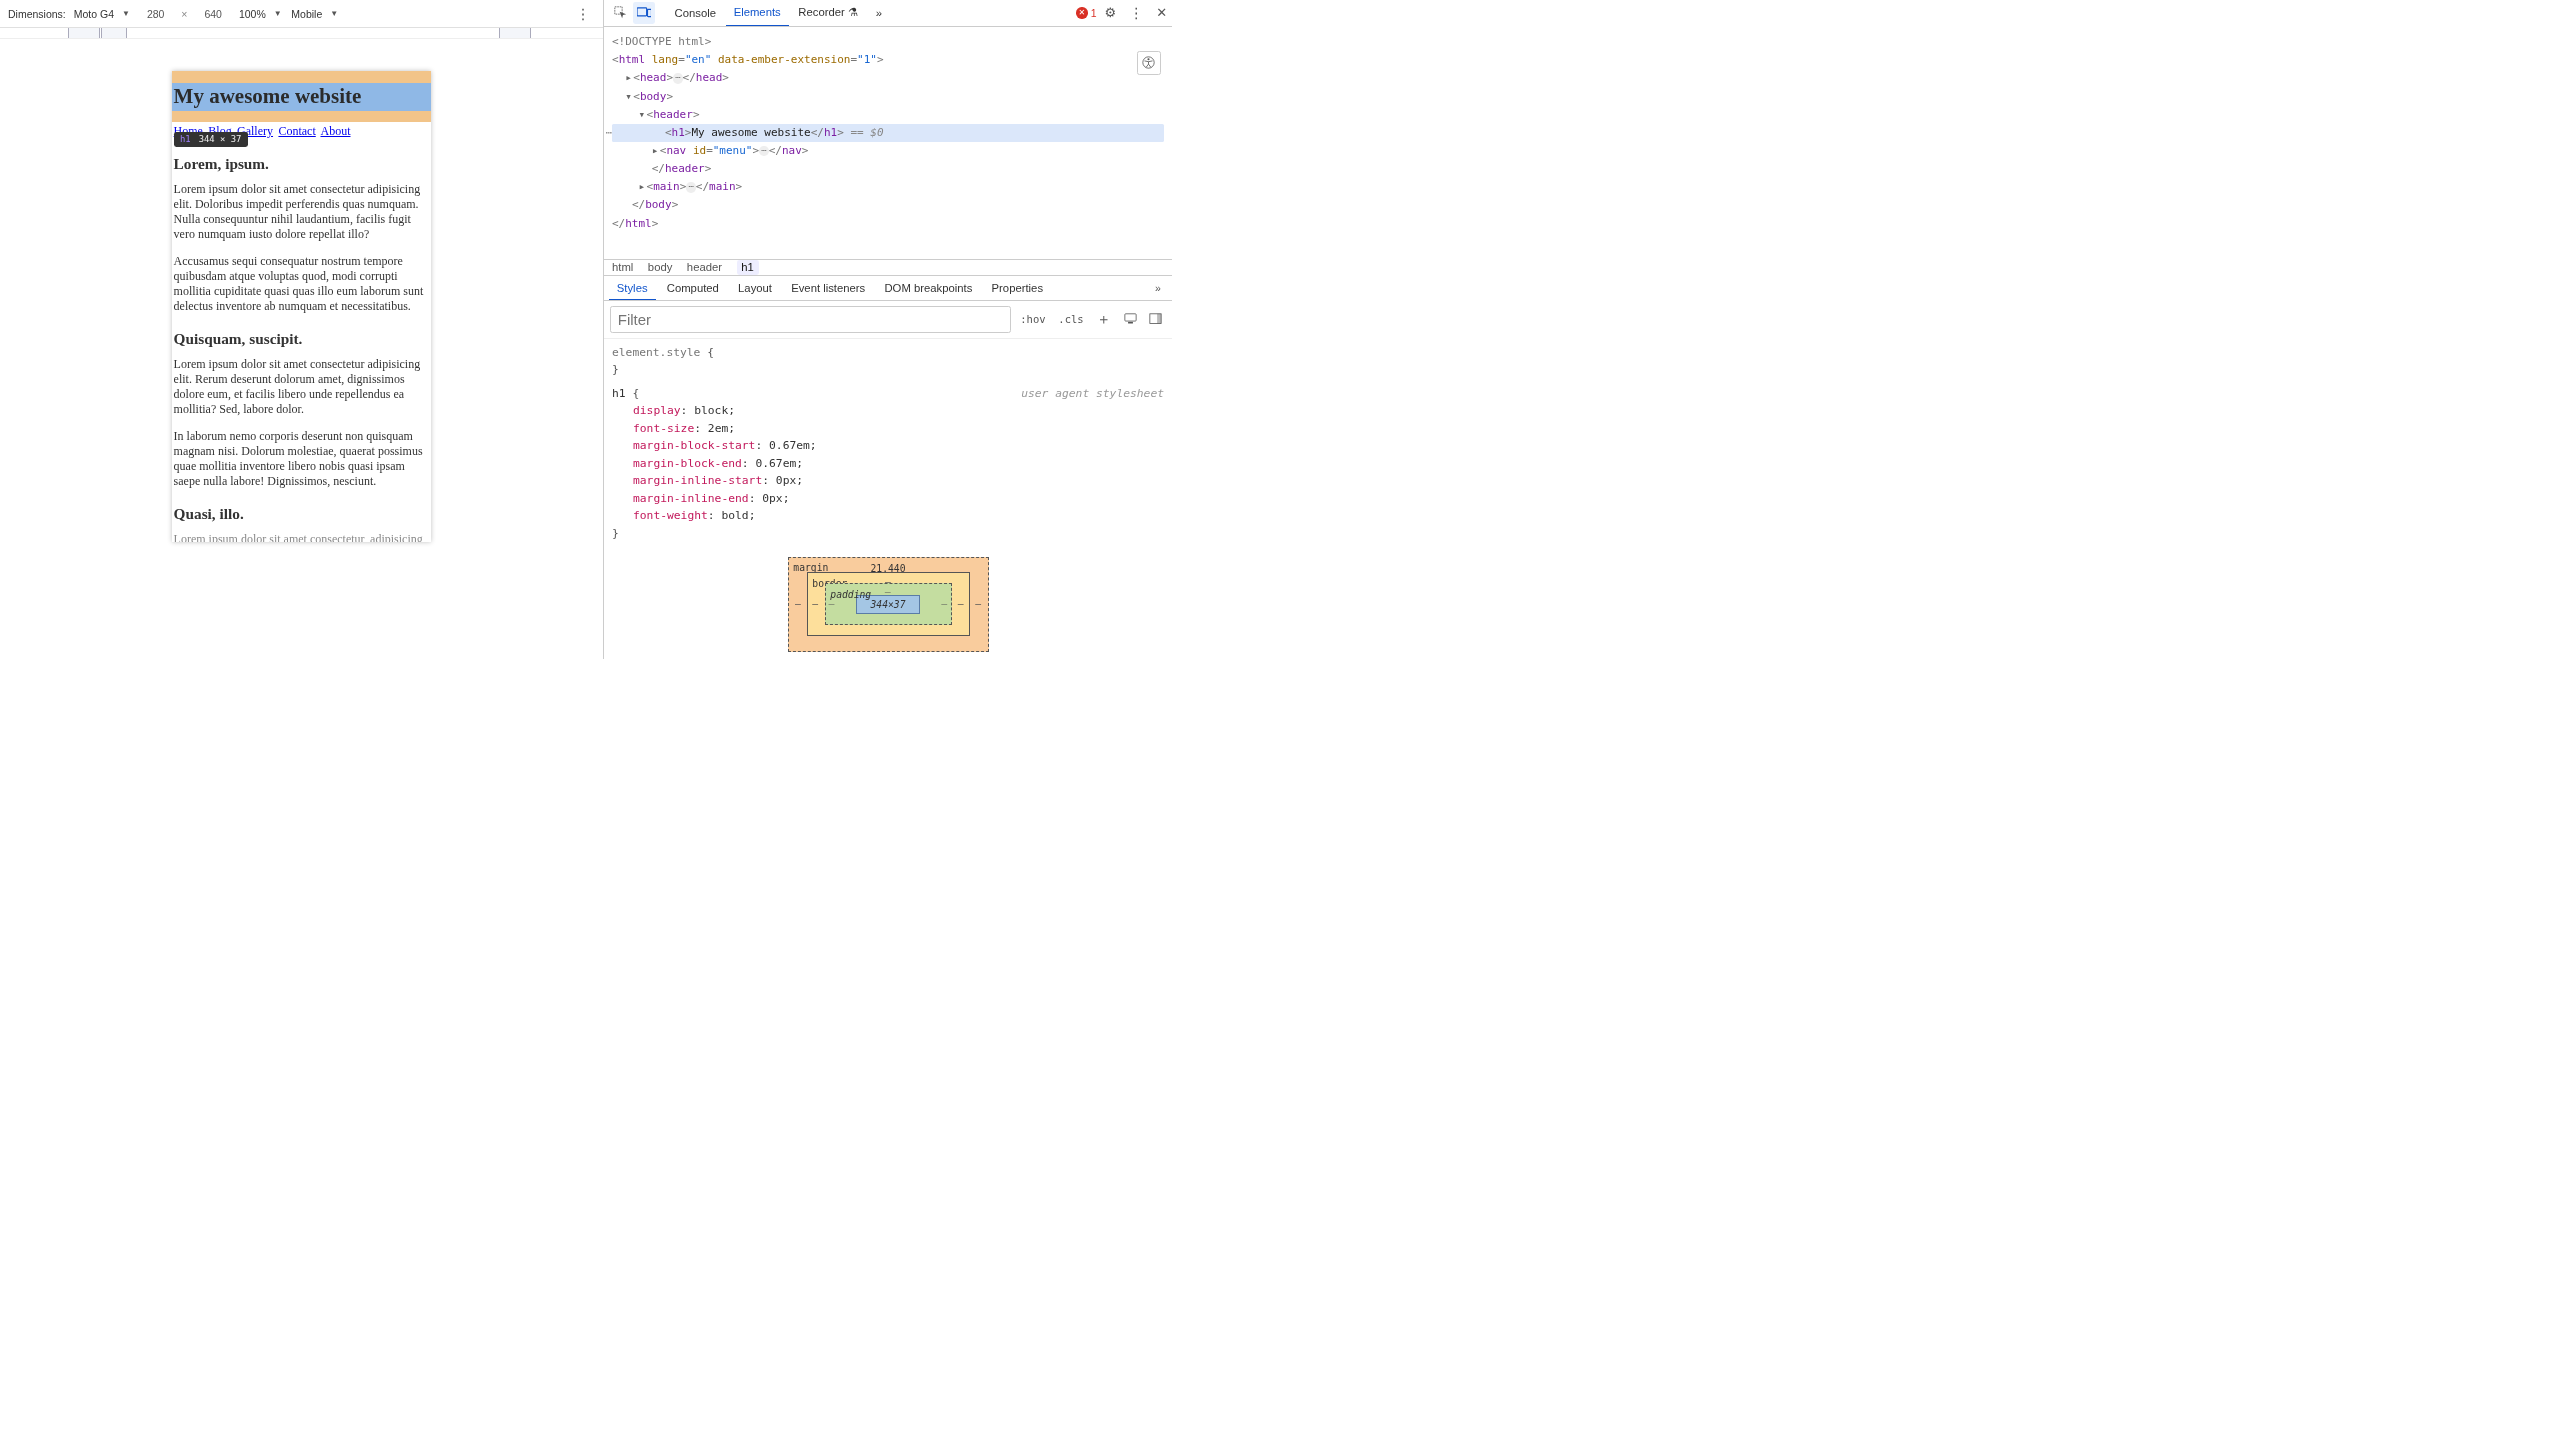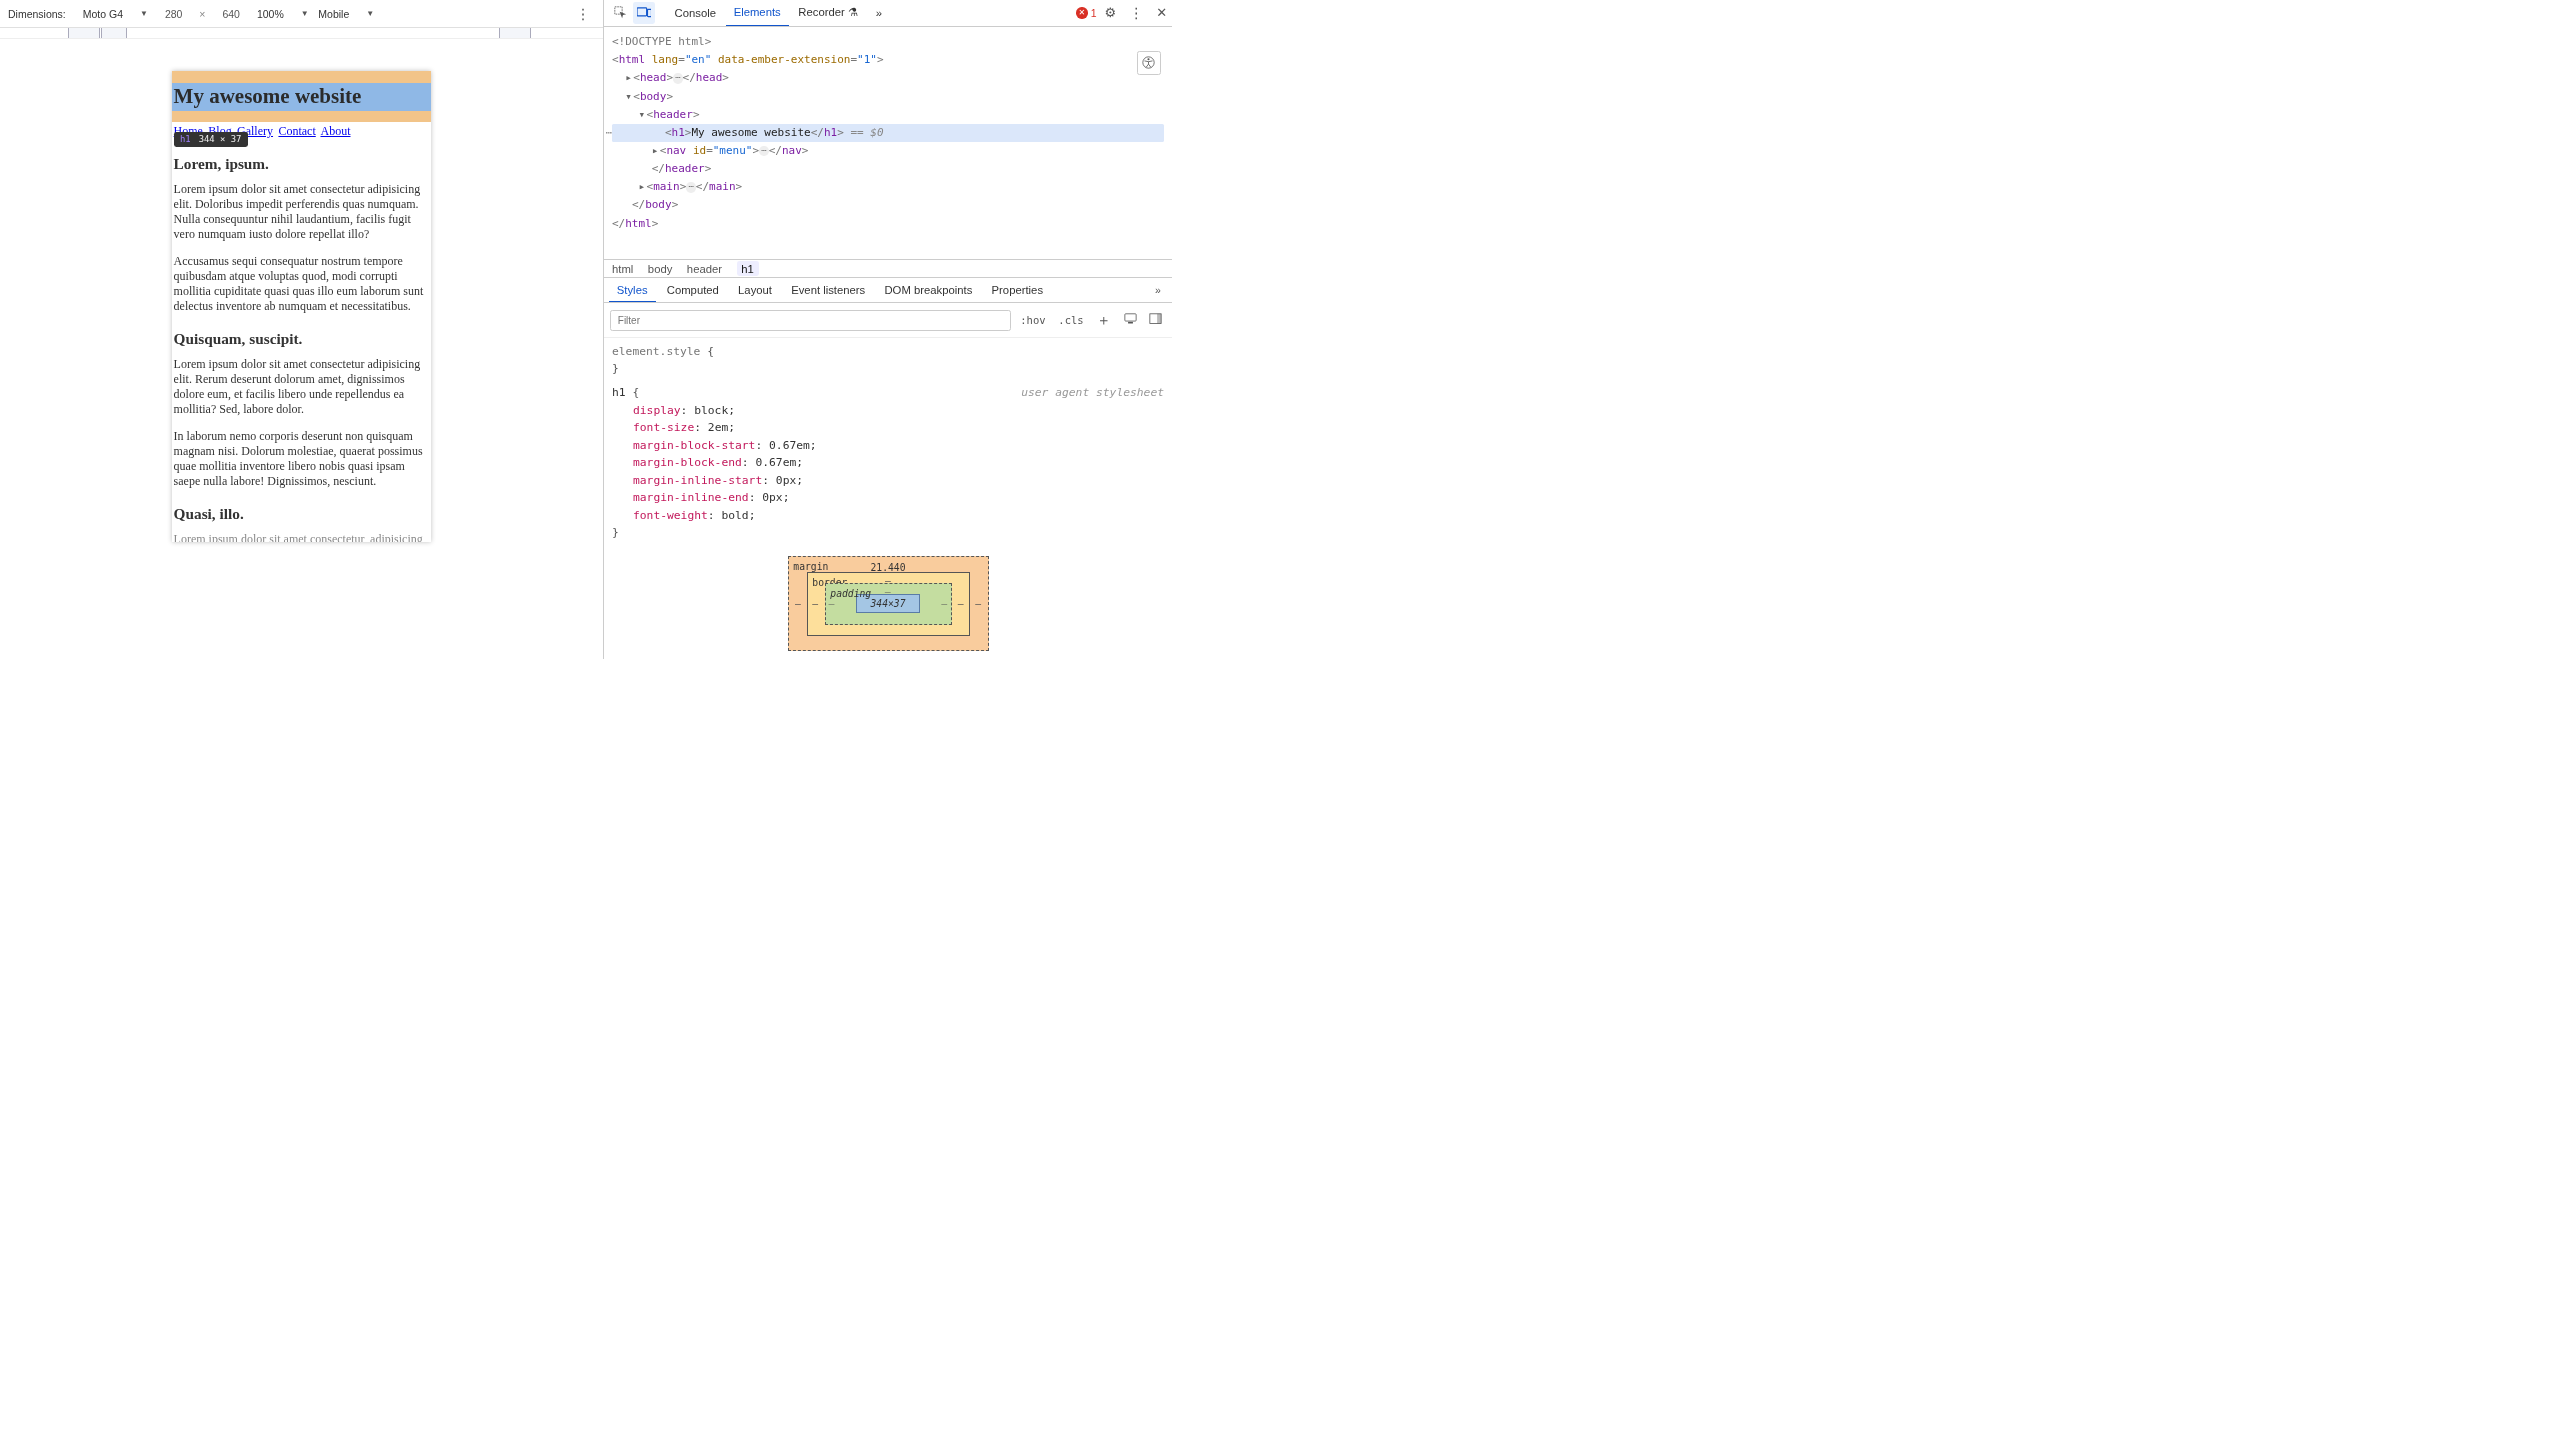--- a/index.html
+++ b/index.html
@@ -27,21 +27,21 @@
   height: 28px;
   display: flex;
   align-items: center;
   padding: 0 8px;
   gap: 9.7px;
   border-bottom: 0.8px solid #e0e0e0;
   font-size: 10.5px;
   color: #333;
 }
 .device-toolbar .spacer { flex: 1; }
-.drop { cursor: pointer; display: inline-flex; align-items: center; gap: 17px; }
+.drop { cursor: pointer; display: inline-flex; align-items: center; gap: 8px; }
 .caret { font-size: 8px; color: #555; }
 .dim-input {
   width: 32px;
   text-align: center;
   color: #555;
   padding: 1.6px 0;
 }
 .tb-sep { color: #888; }
 .kebab { font-size: 14.5px; color: #555; cursor: pointer; padding: 0 4.8px; }
 .ruler {
@@ -234,21 +234,21 @@
   display:flex; align-items:center;
   padding: 4.8px 6.4px;
   gap: 6.4px;
   border-bottom: 0.8px solid #eee;
 }
 .filter-input {
   flex:1;
   border:0.8px solid #ccc;
   border-radius: 2.4px;
   padding:4px 6.4px;
-  font-size: 10px;
+  font-size: 15px;
   color:#666;
 }
 .filter-row .fbtn {
   font-family: Menlo, monospace;
   font-size: 10.5px;
   color:#555;
   cursor:pointer;
   padding: 2.4px 3.2px;
 }
 .rules {

